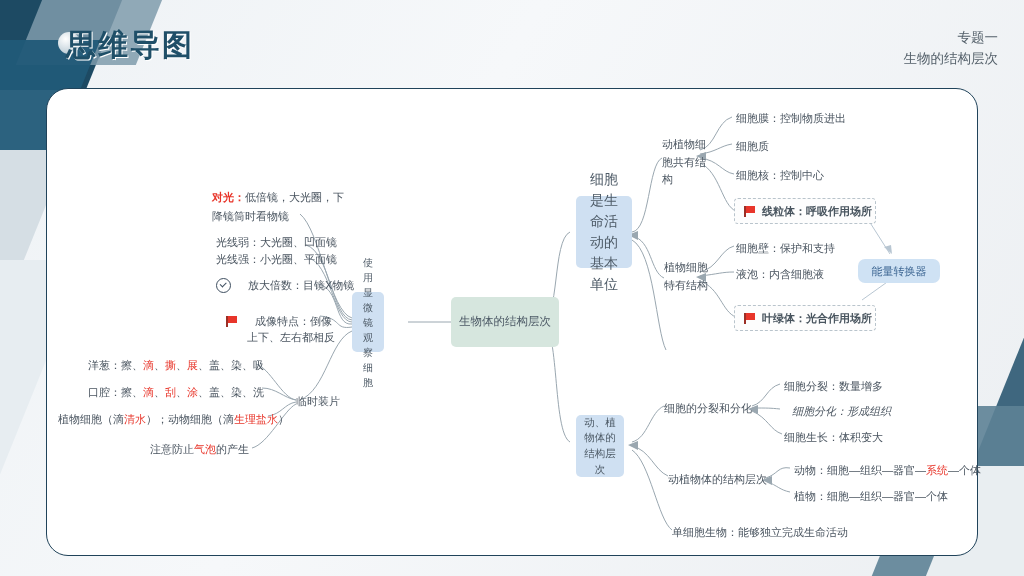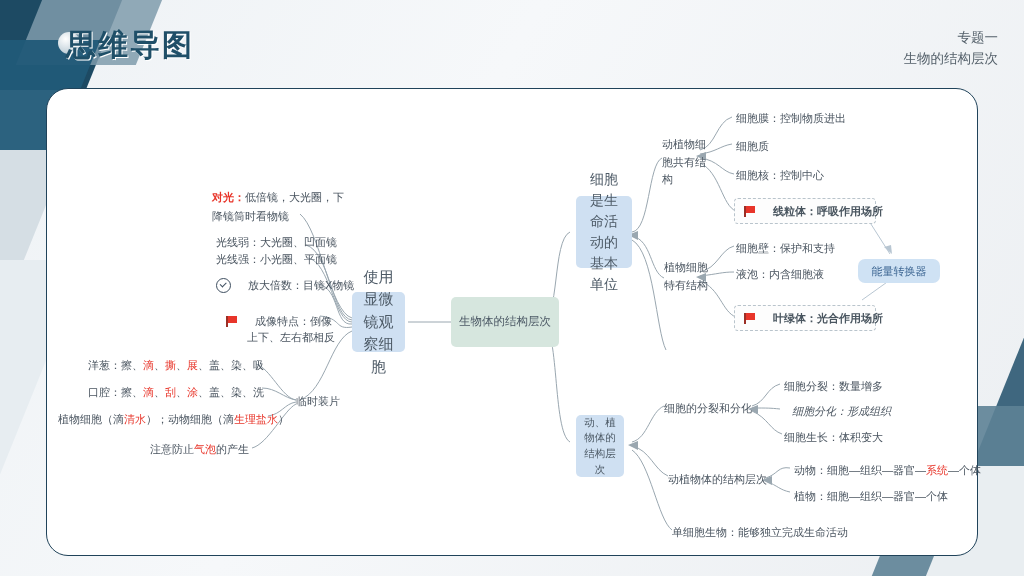--- a/index.html
+++ b/index.html
@@ -54,21 +54,21 @@
 
   
   .boxnode{position:absolute;display:flex;align-items:center;justify-content:center;
            text-align:center;border-radius:5px;font-size:11.5px;line-height:1.5;
            color:#4d5a66;padding:6px 8px;box-sizing:border-box;}
   .blue{background:#cfe0f2;}
   .green{background:#d6e6de;}
   .pill{background:#cfe2f4;border-radius:7px;}
 
   .dashbox{position:absolute;border:1px dashed #b9c4cc;border-radius:4px;
-           background:#fdfdfd;display:flex;align-items:center;gap:17px;
+           background:#fdfdfd;display:flex;align-items:center;gap:6px;
            padding:5px 9px;box-sizing:border-box;font-size:11px;
            font-weight:bold;color:#49555f;white-space:nowrap;}
 
   
   .flag-icon{display:inline-block;width:12px;height:11px;position:relative;flex:0 0 auto;}
   .flag-icon::before{content:"";position:absolute;left:0;top:0;width:2px;height:11px;background:#9b2f26;}
   .flag-icon::after{content:"";position:absolute;left:2px;top:0;width:9px;height:7px;background:#e8352a;}
   .check-icon{display:inline-block;width:13px;height:13px;border-radius:50%;
               border:1.6px solid #3f4f60;position:relative;vertical-align:-2px;flex:0 0 auto;}
   .check-icon::after{content:"";position:absolute;left:3px;top:2.5px;width:5px;height:2.5px;
@@ -158,21 +158,21 @@
       <polygon points="762,480 772,476 772,485"></polygon>
     </g>
     <g fill="#b8c6d2">
       <polygon points="892,254 884,247 891,245"></polygon>
       <polygon points="892,279 884,274 885,282"></polygon>
     </g>
   </svg>
 
   <div class="boxnode green" style="left:451px;top:297px;width:108px;height:50px;">生物体的结构层次</div>
 
-  <div class="boxnode blue" style="left:352px;top:292px;width:53px;height:60px;font-size:15px;">使用显微镜观察细胞</div>
+  <div class="boxnode blue" style="left:352px;top:292px;width:32px;height:60px;font-size:10px;">使用显微镜观察细胞</div>
 
   <div class="node multi" style="left:212px;top:188px;width:140px;line-height:1.7;">
     <span class="redb">对光：</span><span>低倍镜，大光圈，下降镜筒时看物镜</span>
   </div>
 
   <div class="node" style="left:216px;top:234px;">光线弱：大光圈、凹面镜</div>
   <div class="node" style="left:216px;top:251px;">光线强：小光圈、平面镜</div>
 
   <div class="node ico-row" style="left:216px;top:277px;">
     <span class="check-icon"></span>

